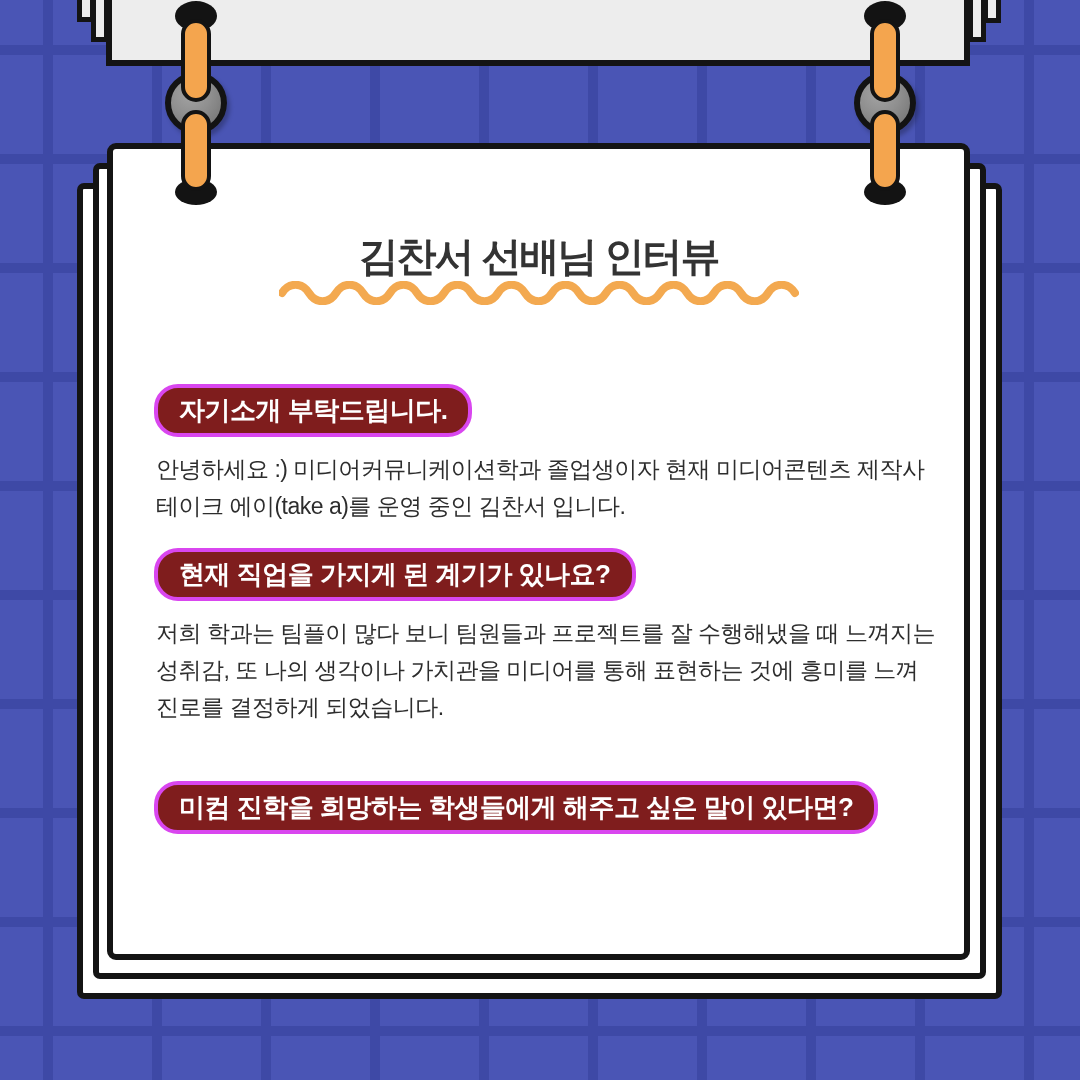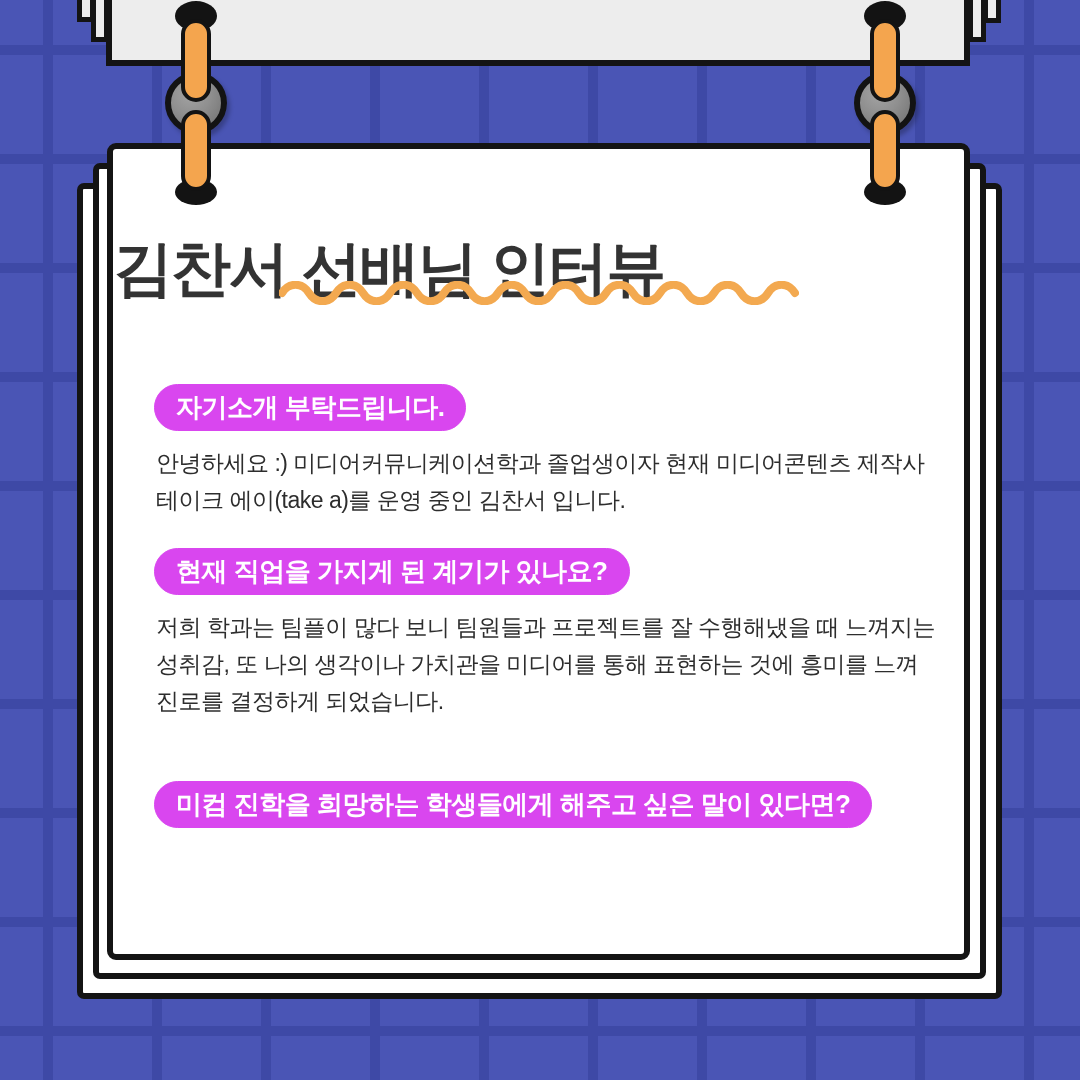--- a/index.html
+++ b/index.html
@@ -43,30 +43,30 @@
     position:absolute;width:30px;border:4px solid #131313;border-radius:15px;
     background:#f4a54e;z-index:9;
   }
   .rod-top{top:19px;height:83px;}
   .rod-bottom{top:110px;height:81px;}
   .lft .hole{left:175px;} .lft .ring{left:165px;} .lft .rod{left:181px;}
   .rgt .hole{left:864px;} .rgt .ring{left:854px;} .rgt .rod{left:870px;}
 
   
   .page-title{
-    position:absolute;left:0;right:0;top:48px;
-    font-size:60px;line-height:64px;font-weight:900;color:#333333;
+    position:absolute;left:0;right:0;top:48px;text-align:center;
+    font-size:40px;line-height:64px;font-weight:900;color:#333333;
     letter-spacing:-2px;
   }
   .wave{position:absolute;left:50%;top:132px;transform:translateX(-50%);z-index:1;}
 
   .qa-section{position:absolute;left:41px;width:790px;}
   .s1{top:235px;} .s2{top:399px;} .s3{top:632px;}
   .pill{
-    display:inline-block;background:#d946ef;border:1px solid #d946ef;
+    display:inline-block;background:#7f1d1d;border:4px solid #d946ef;
     border-radius:24px;padding:8px 21px 9px;color:#ffffff;
     font-size:26px;line-height:28px;font-weight:700;letter-spacing:-0.5px;
   }
   .answer{
     margin:14px 0 0 2px;font-size:23px;line-height:37px;color:#2d2d2d;
     font-weight:500;letter-spacing:-0.5px;word-break:break-all;
   }
 </style>
 </head>
 <body>

